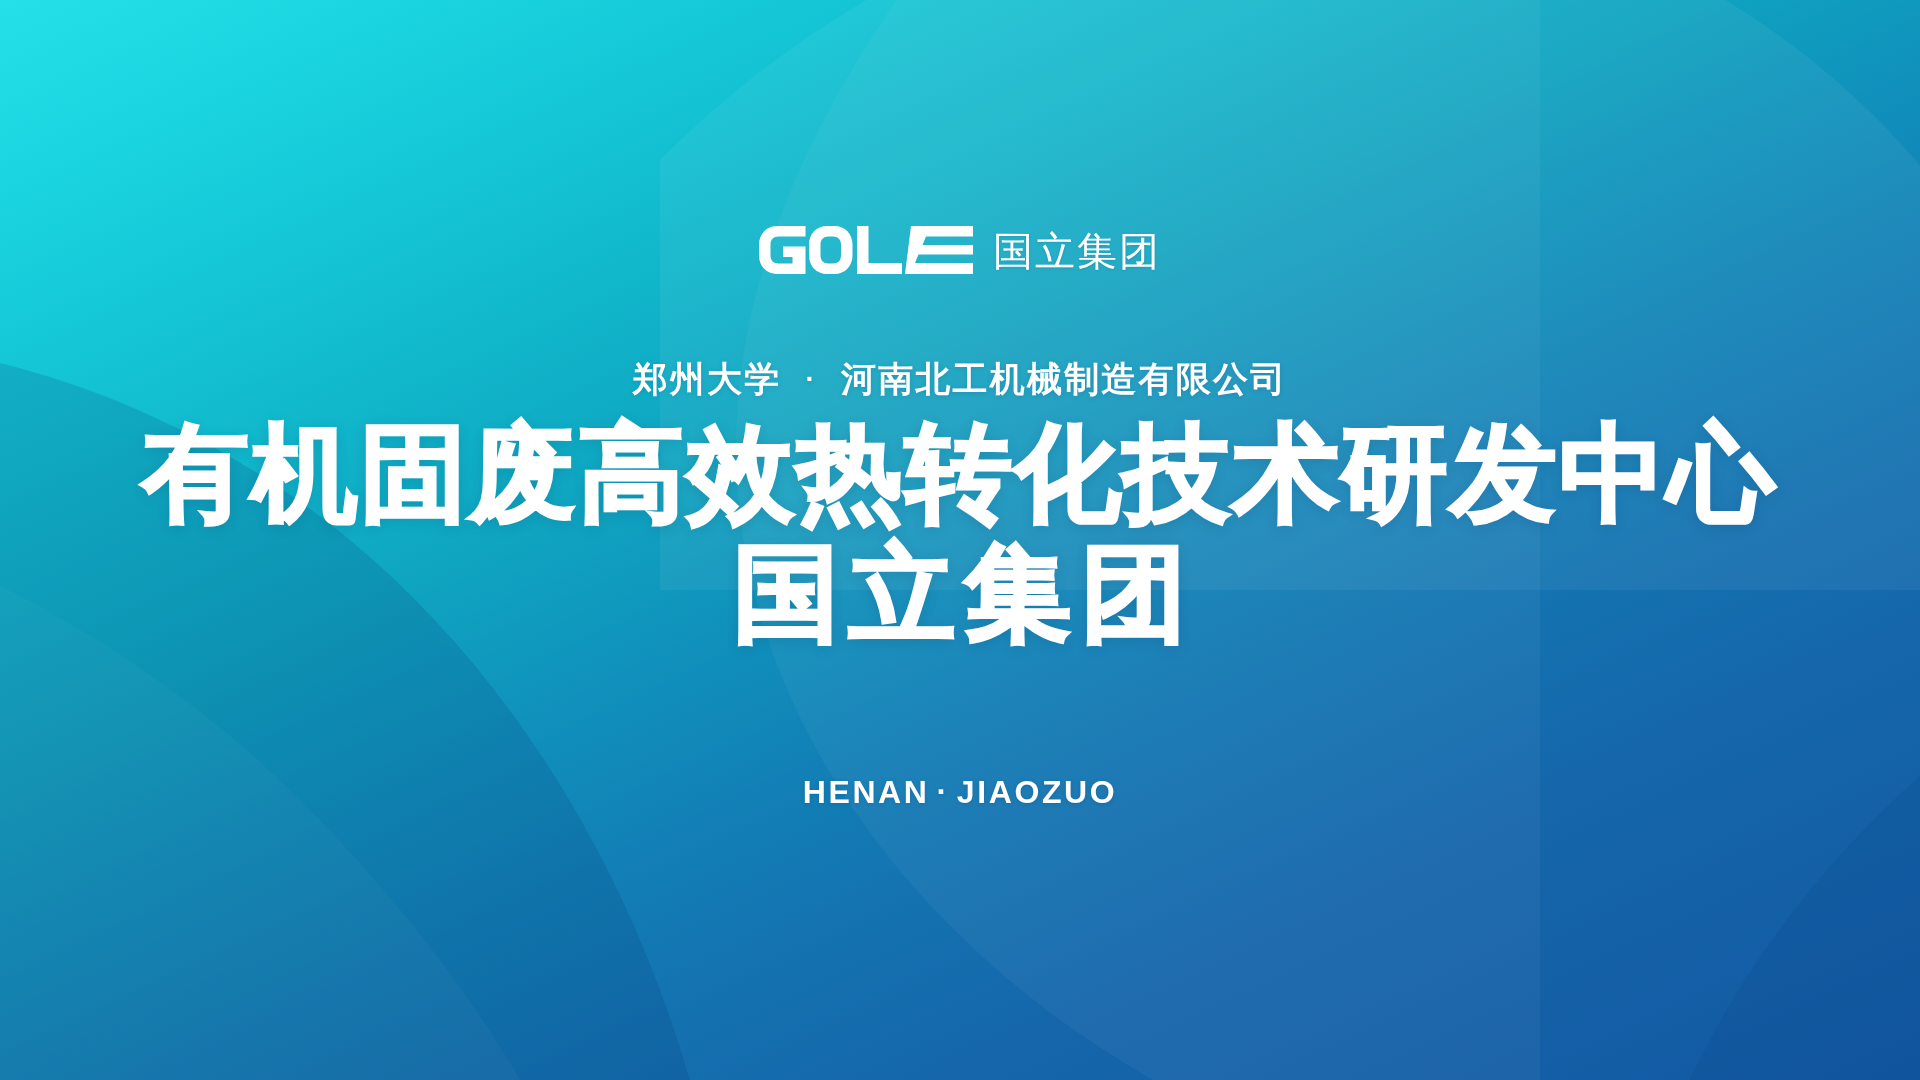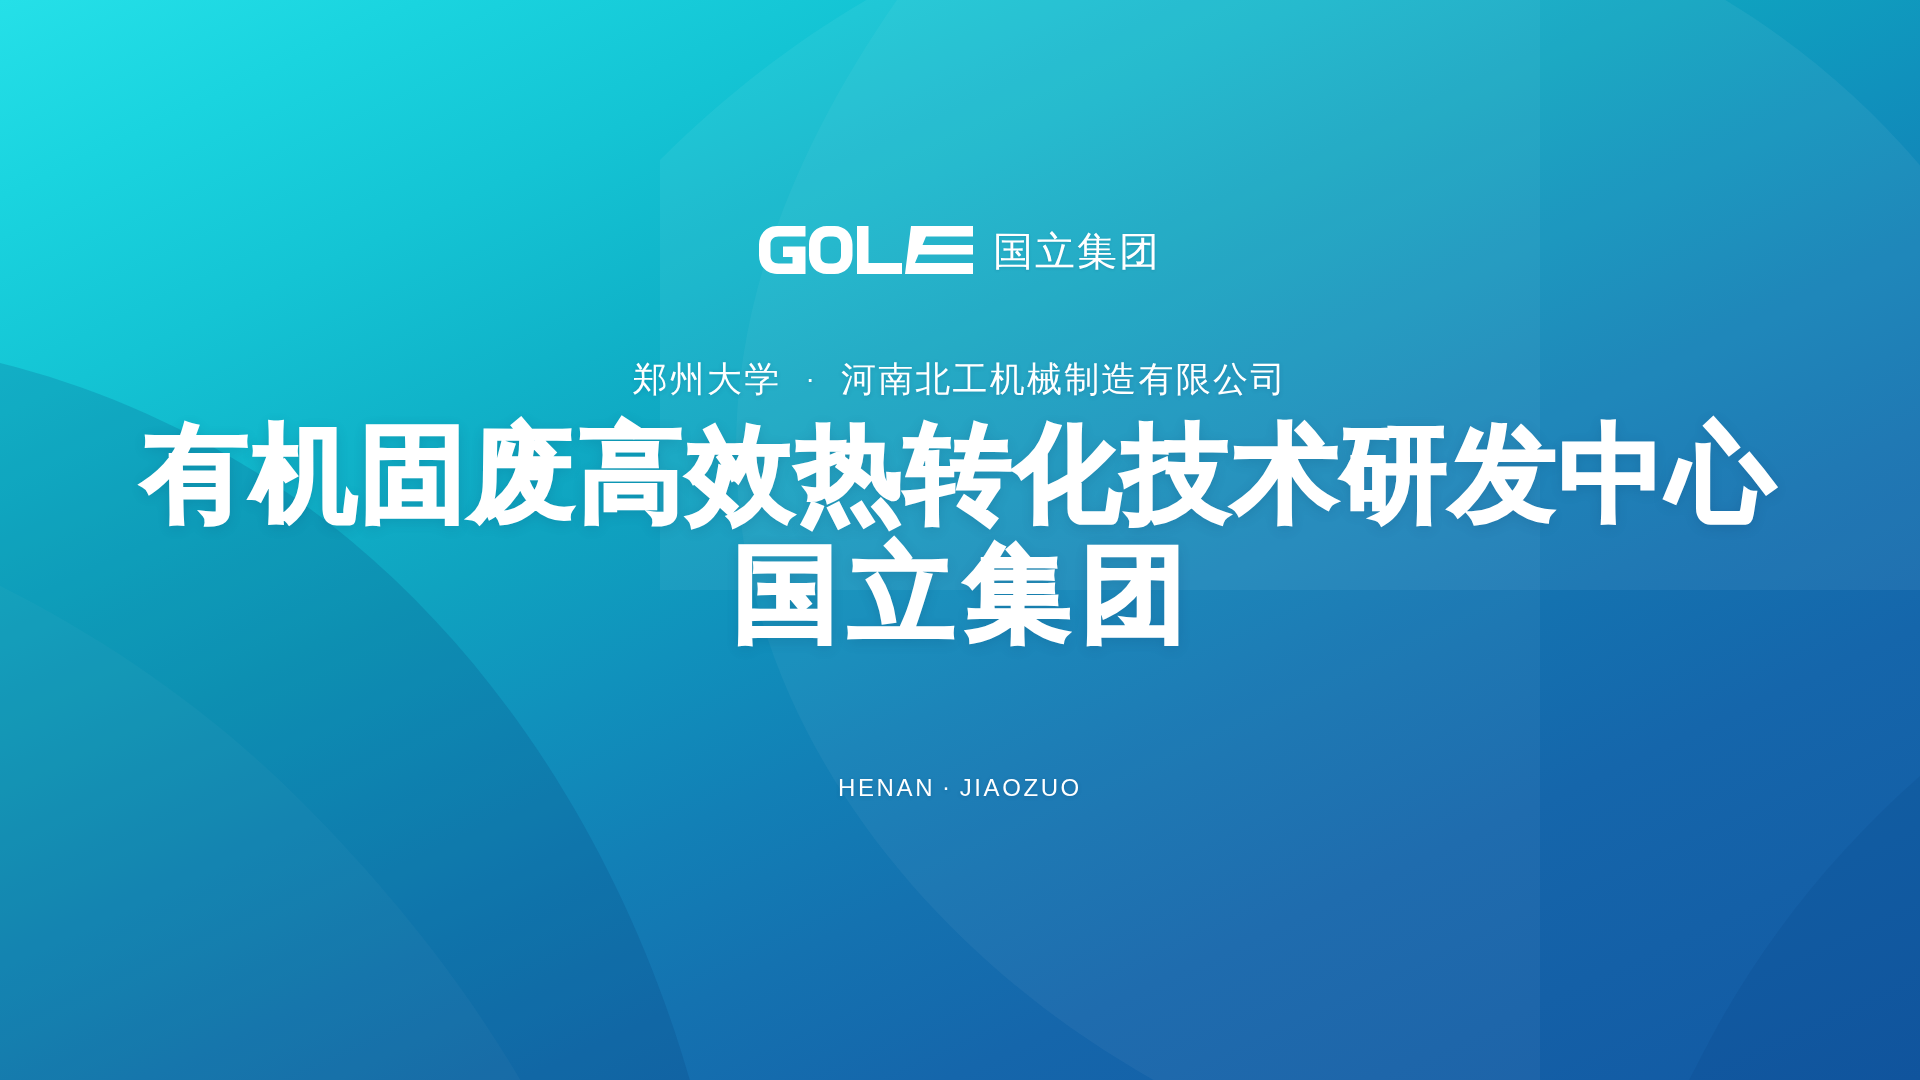--- a/index.html
+++ b/index.html
@@ -72,21 +72,21 @@
     line-height: 1;
     white-space: nowrap;
     text-shadow: 0 1px 3px rgba(0,40,80,.13);
   }
 
   
   .partners {
     margin-top: 84px;
     color: #ffffff;
     font-size: 35px;
-    font-weight: 400;
+    font-weight: 700;
     letter-spacing: 2.2px;
     line-height: 1;
     white-space: nowrap;
     text-shadow: 0 1px 5px rgba(0,45,85,.16);
   }
   .partners .sep {
     display: inline-block;
     padding: 0 24px;
     font-size: 28px;
     vertical-align: 3px;
@@ -111,22 +111,22 @@
   .headline .hl-line-2 {
     margin-top: 14px;
     letter-spacing: 10px;
     padding-left: 10px;
   }
 
   
   .location {
     margin-top: 106px;
     color: #ffffff;
-    font-size: 24px;
-    font-weight: 400;
+    font-size: 32px;
+    font-weight: 700;
     letter-spacing: 2.6px;
     white-space: nowrap;
     text-shadow: 0 1px 4px rgba(0,45,85,.18);
   }
   .location .dot {
     display: inline-block;
     padding: 0 7px;
     vertical-align: 1px;
   }
 </style>

